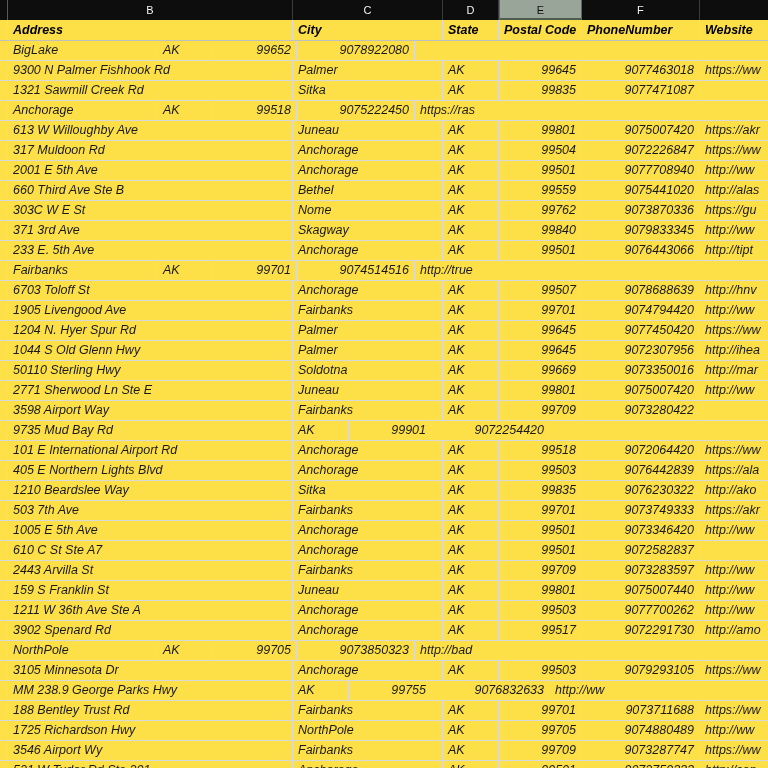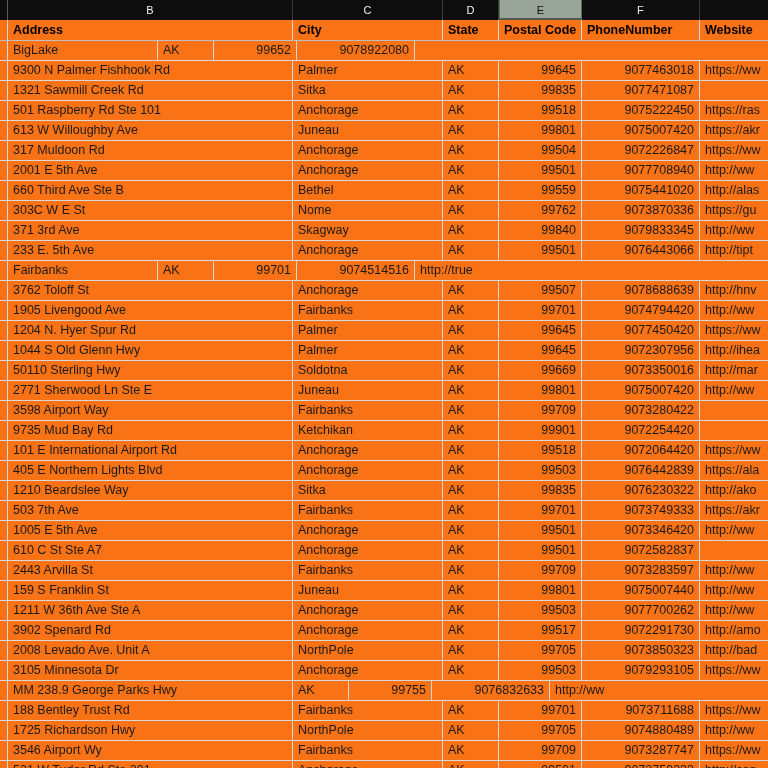--- a/index.html
+++ b/index.html
@@ -58,21 +58,22 @@
   .grid {
     position: absolute;
     top: 20px;
     left: 0;
     width: 768px;
   }
   .row {
     display: flex;
     height: 20px;
     border-bottom: 1px solid #d9d9d9;
-    background: #f97316;
+    background: #fde047;
+    font-style: italic;
   }
   .row.header-row {
     height: 21px;
     border-bottom: 1px solid #bfbfbf;
   }
   .cell {
     height: 100%;
     display: flex;
     align-items: center;
     padding: 0 5px;
@@ -152,21 +153,20 @@
           <div class="cell c-edge"></div>
           <div class="cell c-addr">1321 Sawmill Creek Rd</div>
           <div class="cell c-city">Sitka</div>
           <div class="cell c-state">AK</div>
           <div class="cell c-zip num">99835</div>
           <div class="cell c-phone num">9077471087</div>
           <div class="cell c-web tail web"></div>
         </div>
         <div class="row">
           <div class="cell c-edge"></div>
-          <div class="cell c-addr">501 Raspberry Rd Ste 101</div>
           <div class="cell c-city">Anchorage</div>
           <div class="cell c-state">AK</div>
           <div class="cell c-zip num">99518</div>
           <div class="cell c-phone num">9075222450</div>
           <div class="cell c-web tail web">https://ras</div>
         </div>
         <div class="row">
           <div class="cell c-edge"></div>
           <div class="cell c-addr">613 W Willoughby Ave</div>
           <div class="cell c-city">Juneau</div>
@@ -232,21 +232,21 @@
         <div class="row">
           <div class="cell c-edge"></div>
           <div class="cell c-city">Fairbanks</div>
           <div class="cell c-state">AK</div>
           <div class="cell c-zip num">99701</div>
           <div class="cell c-phone num">9074514516</div>
           <div class="cell c-web tail web">http://true</div>
         </div>
         <div class="row">
           <div class="cell c-edge"></div>
-          <div class="cell c-addr">3762 Toloff St</div>
+          <div class="cell c-addr">6703 Toloff St</div>
           <div class="cell c-city">Anchorage</div>
           <div class="cell c-state">AK</div>
           <div class="cell c-zip num">99507</div>
           <div class="cell c-phone num">9078688639</div>
           <div class="cell c-web tail web">http://hnv</div>
         </div>
         <div class="row">
           <div class="cell c-edge"></div>
           <div class="cell c-addr">1905 Livengood Ave</div>
           <div class="cell c-city">Fairbanks</div>
@@ -296,21 +296,20 @@
           <div class="cell c-addr">3598 Airport Way</div>
           <div class="cell c-city">Fairbanks</div>
           <div class="cell c-state">AK</div>
           <div class="cell c-zip num">99709</div>
           <div class="cell c-phone num">9073280422</div>
           <div class="cell c-web tail web"></div>
         </div>
         <div class="row">
           <div class="cell c-edge"></div>
           <div class="cell c-addr">9735 Mud Bay Rd</div>
-          <div class="cell c-city">Ketchikan</div>
           <div class="cell c-state">AK</div>
           <div class="cell c-zip num">99901</div>
           <div class="cell c-phone num">9072254420</div>
           <div class="cell c-web tail web"></div>
         </div>
         <div class="row">
           <div class="cell c-edge"></div>
           <div class="cell c-addr">101 E International Airport Rd</div>
           <div class="cell c-city">Anchorage</div>
           <div class="cell c-state">AK</div>
@@ -394,21 +393,20 @@
           <div class="cell c-edge"></div>
           <div class="cell c-addr">3902 Spenard Rd</div>
           <div class="cell c-city">Anchorage</div>
           <div class="cell c-state">AK</div>
           <div class="cell c-zip num">99517</div>
           <div class="cell c-phone num">9072291730</div>
           <div class="cell c-web tail web">http://amo</div>
         </div>
         <div class="row">
           <div class="cell c-edge"></div>
-          <div class="cell c-addr">2008 Levado Ave. Unit A</div>
           <div class="cell c-city">NorthPole</div>
           <div class="cell c-state">AK</div>
           <div class="cell c-zip num">99705</div>
           <div class="cell c-phone num">9073850323</div>
           <div class="cell c-web tail web">http://bad</div>
         </div>
         <div class="row">
           <div class="cell c-edge"></div>
           <div class="cell c-addr">3105 Minnesota Dr</div>
           <div class="cell c-city">Anchorage</div>

